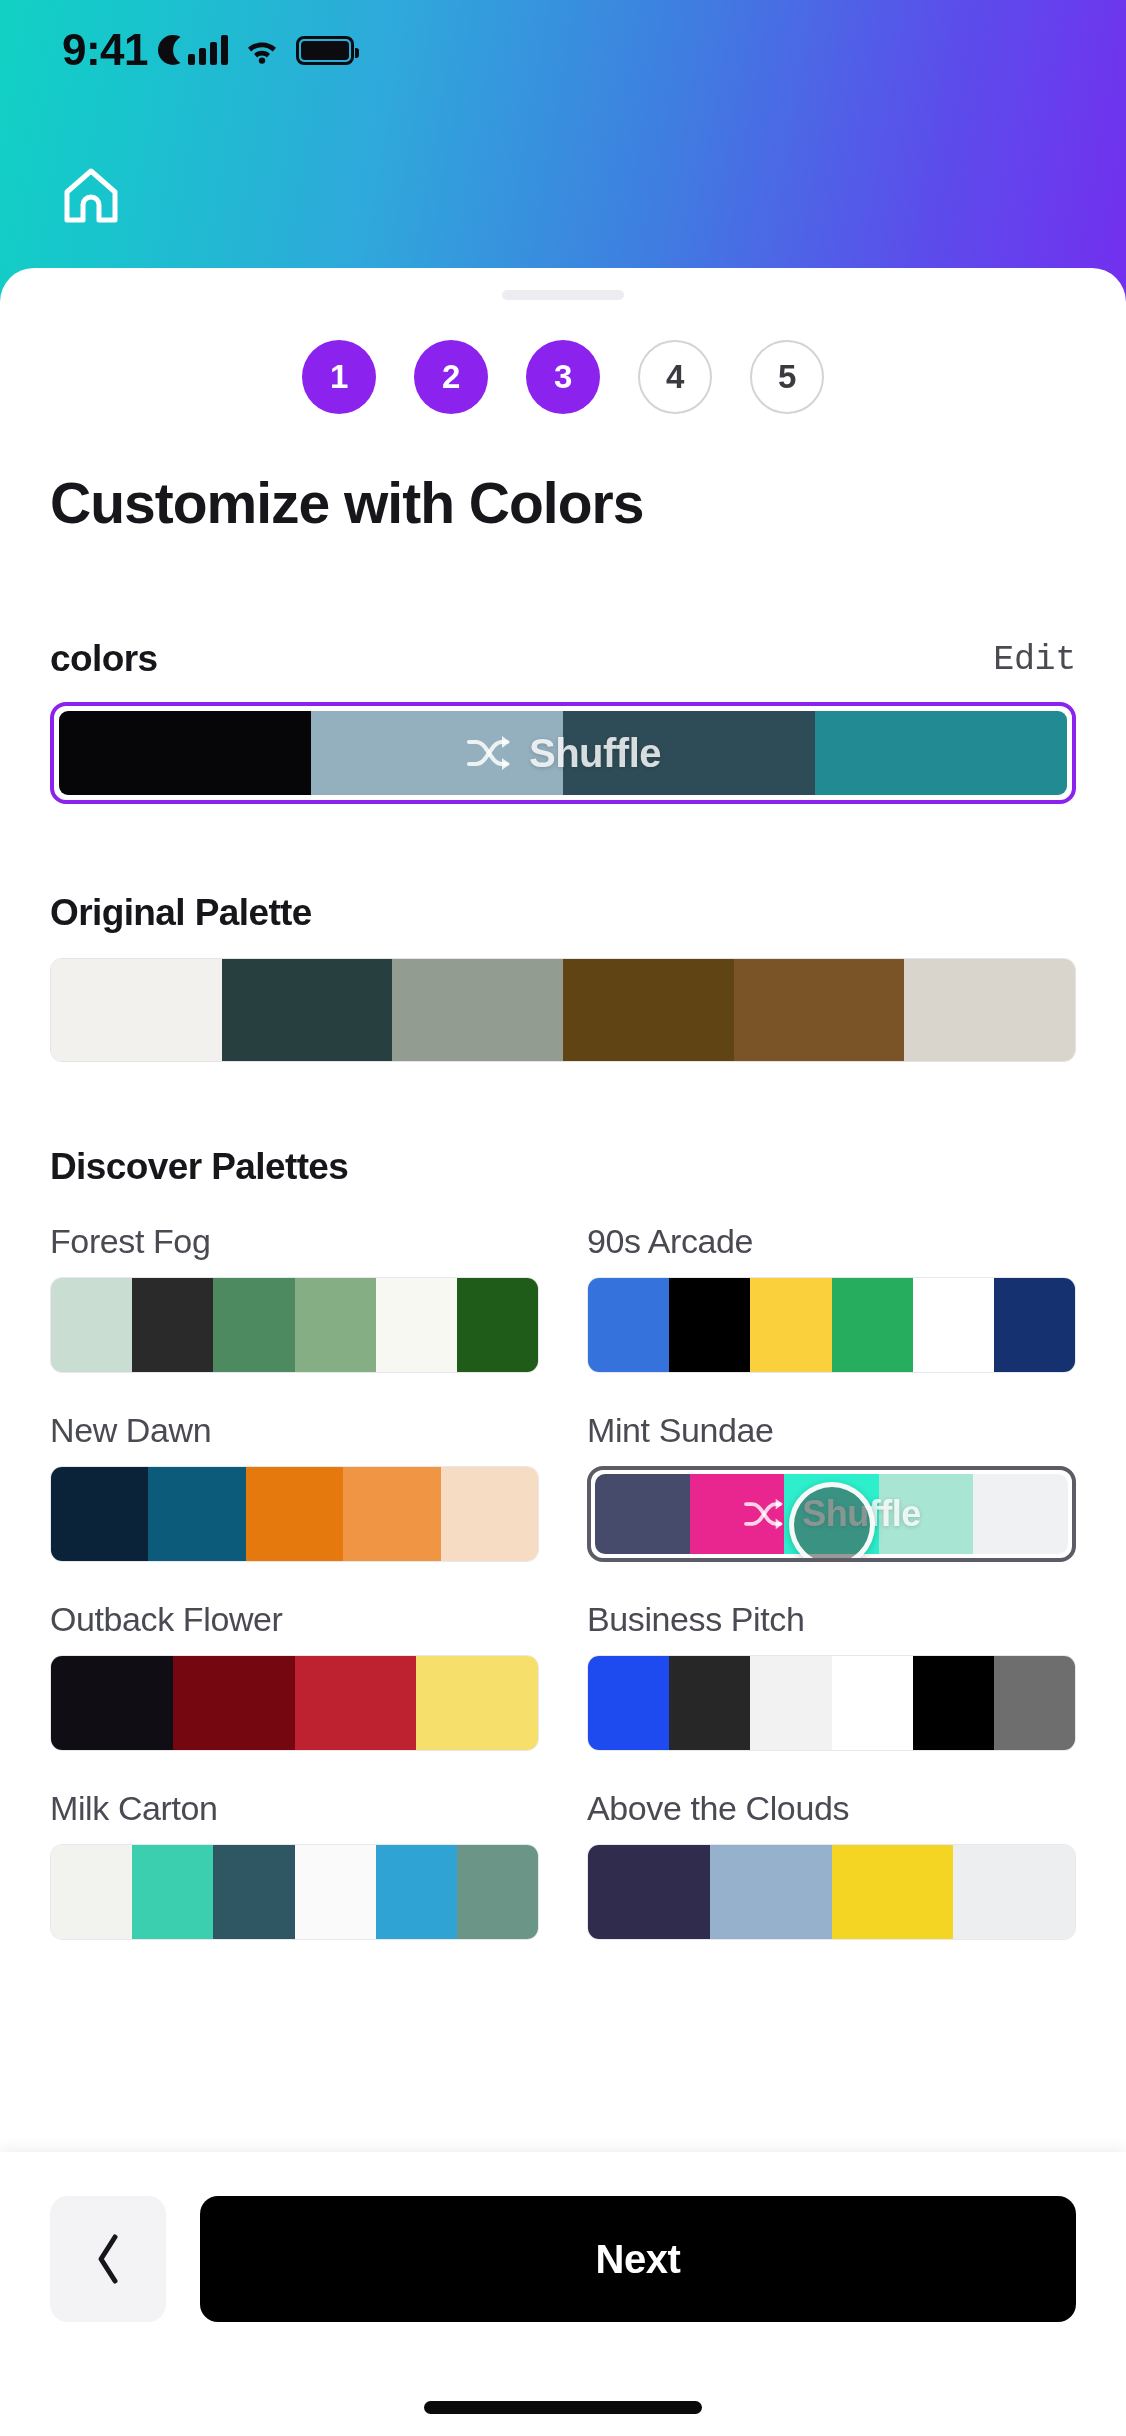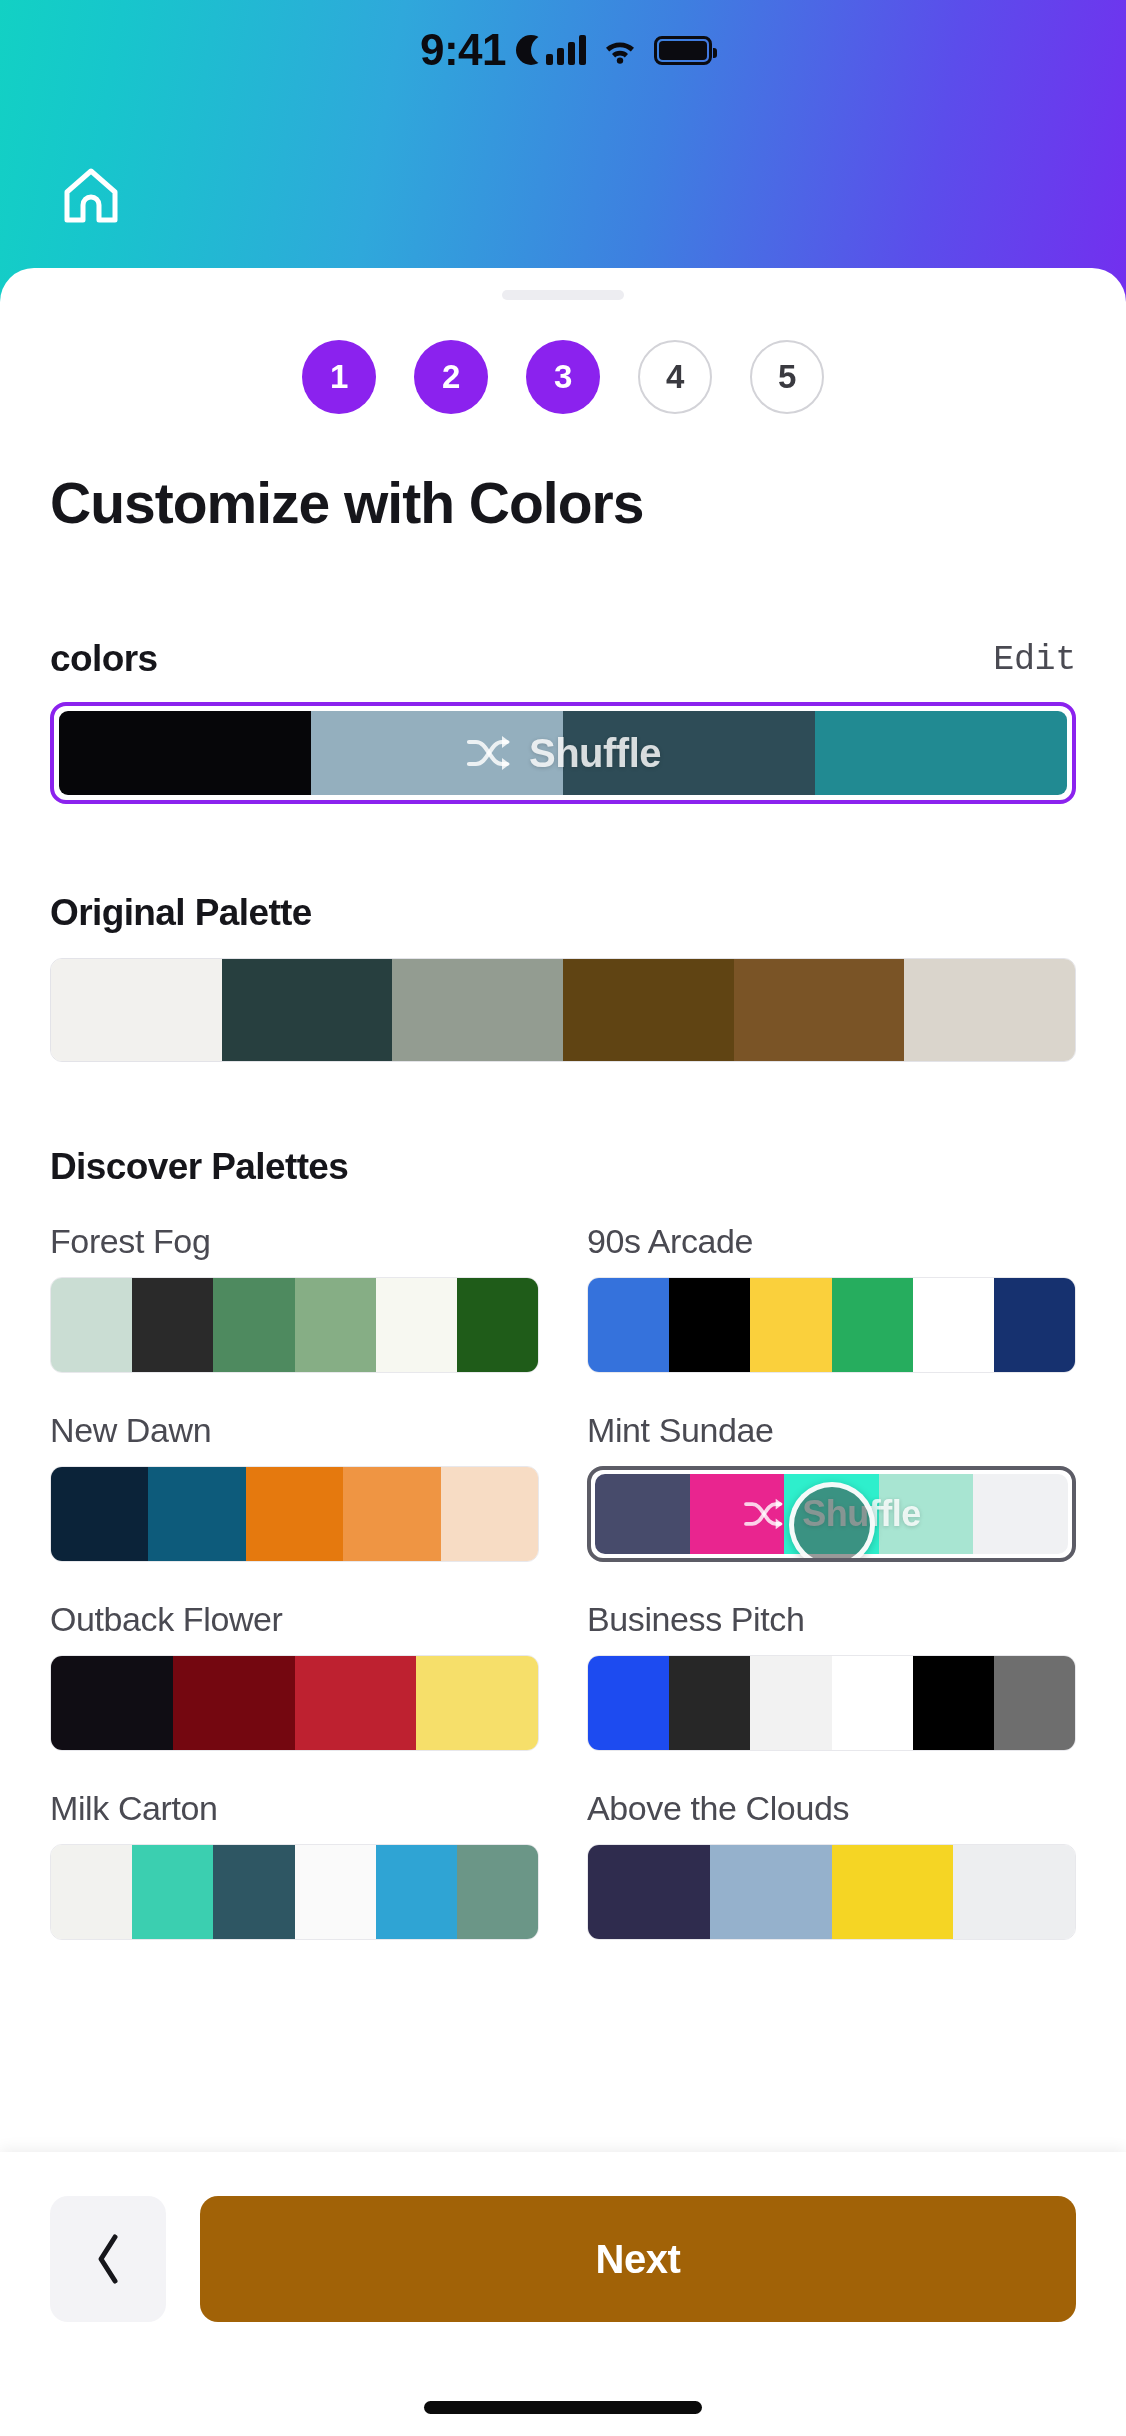--- a/index.html
+++ b/index.html
@@ -13,21 +13,21 @@
 
   
   .backdrop {
     position:absolute; inset:0;
     background:linear-gradient(100deg,#12D1C4 0%,#17C6CC 8%,#2FA8DB 26%,#3E7FE0 44%,#5B4DEB 62%,#7A26F0 80%,#8A12F2 100%);
   }
 
   
   .statusbar {
     position:absolute; top:0; left:0; width:1126px; height:100px;
-    display:flex; align-items:center; justify-content:center;
+    display:flex; align-items:center; justify-content:flex-start;
     padding:0 56px 0 62px; z-index:6;
   }
   .sb-left { display:flex; align-items:center; gap:10px; }
   .sb-time { font-size:44px; font-weight:700; color:#0B0B10; letter-spacing:-0.5px; }
   .moon-ic { width:30px; height:30px; position:relative; }
   .moon-ic:before {
     content:""; position:absolute; inset:0; border-radius:50%;
     background:#0B0B10;
     clip-path: path("M 30 0 A 15 15 0 1 0 30 30 A 19 19 0 1 1 30 0 Z");
   }
@@ -147,21 +147,21 @@
     position:absolute; left:0; bottom:0; width:1126px; height:284px;
     background:#ffffff; z-index:8;
     box-shadow:0 -3px 14px rgba(0,0,0,0.07);
     display:flex; align-items:flex-start; gap:34px; padding:44px 50px 0;
   }
   .back-btn {
     width:116px; height:126px; border-radius:18px; background:#F3F3F6;
     display:flex; align-items:center; justify-content:center;
   }
   .next-btn {
-    flex:1; height:126px; border-radius:18px; background:#a16207;
+    flex:1; height:126px; border-radius:18px; background:#000000;
     display:flex; align-items:center; justify-content:center;
     color:#ffffff; font-size:40px; font-weight:700; letter-spacing:-0.4px;
     border:none;
   }
   .home-indicator {
     position:absolute; bottom:22px; left:50%; transform:translateX(-50%);
     width:278px; height:13px; border-radius:8px; background:#0A0A0A; z-index:9;
   }
 </style>
 </head>

